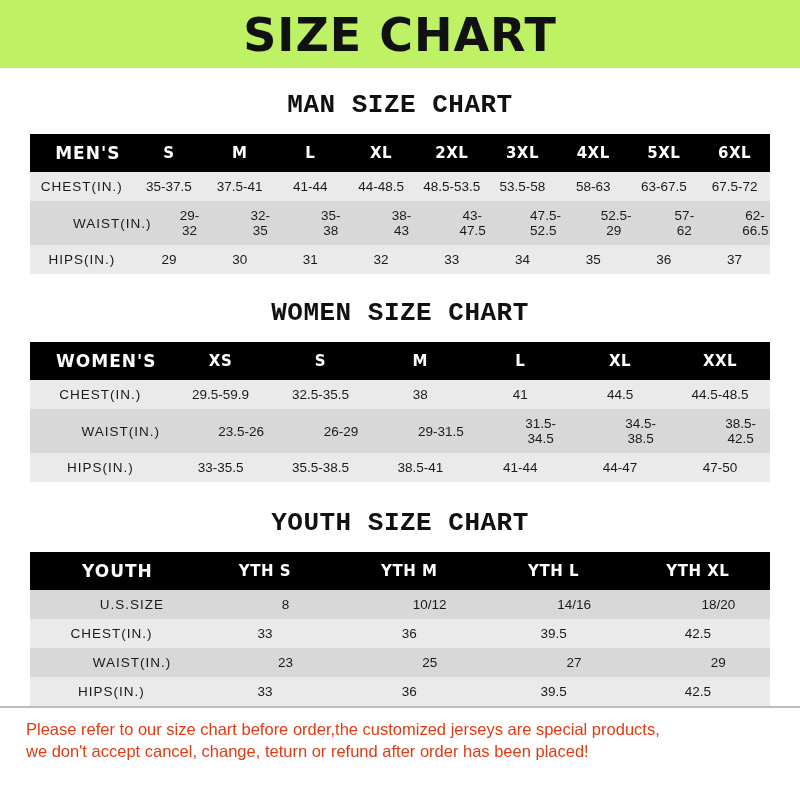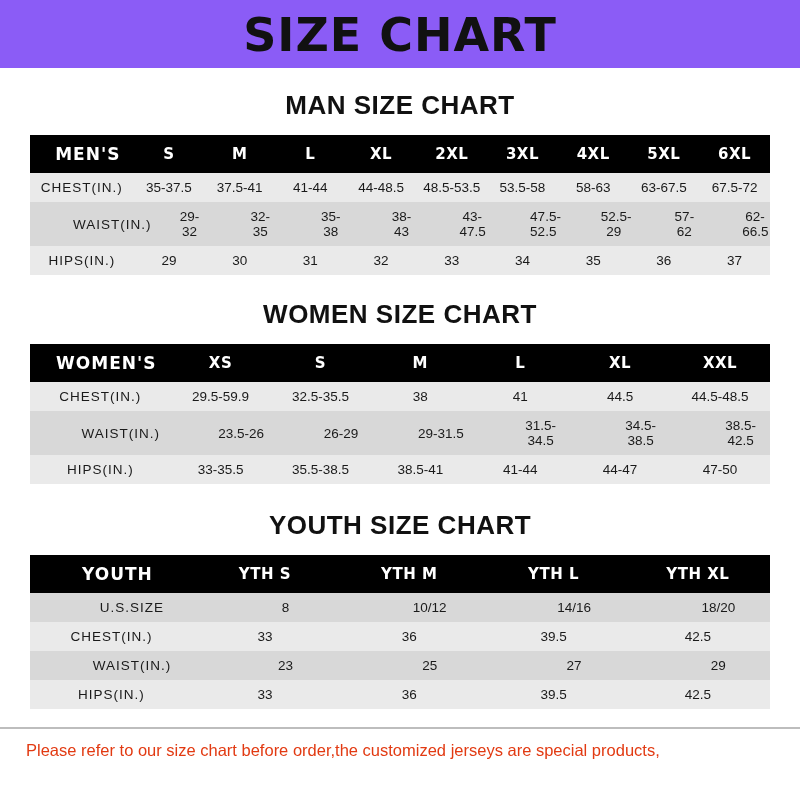--- a/index.html
+++ b/index.html
@@ -17,38 +17,38 @@
     position: relative;
     width: 800px;
     height: 800px;
     background: #fff;
     box-sizing: border-box;
   }
   
   .banner {
     position: relative;
     height: 68px;
-    background: #8b5cf6;
+    background: #bef264;
     display: flex;
     align-items: center;
     justify-content: center;
   }
   .banner-title {
     font-family: "DejaVu Sans", sans-serif;
     font-weight: bold;
     font-size: 46px;
     letter-spacing: 1px;
     color: #111;
     line-height: 1;
     margin-top: 2px;
   }
   
   .section-title {
     text-align: center;
-    font-family: Liberation Sans, sans-serif;
+    font-family: Liberation Mono, monospace;
     font-weight: bold;
     font-size: 26px;
     color: #111;
     letter-spacing: 0.5px;
   }
   .sec1-title { margin-top: 22px; margin-bottom: 14px; }
   .sec2-title { margin-top: 24px; margin-bottom: 14px; }
   .sec3-title { margin-top: 26px; margin-bottom: 14px; }
 
   
@@ -91,21 +91,20 @@
   table.size-table tbody tr.shade-dark td { background: #d8d8d8; padding-left: 43px; }
   table.size-table tbody tr.shade-light td { background: #eaeaea; }
 
   
   .men-col-0 { width: 14%; }
   .women-col-0 { width: 19%; }
   .youth-col-0 { width: 22%; }
 
   
   .footer-note {
-    margin-top: 18px;
     padding: 0 26px;
     border-top: 2px solid #bdbdbd;
     padding-top: 10px;
   }
   .footer-note p {
     margin: 0;
     font-family: "Liberation Sans", sans-serif;
     font-size: 16.5px;
     line-height: 1.35;
     color: #e23a12;
@@ -292,15 +291,16 @@
           <td>36</td>
           <td>39.5</td>
           <td>42.5</td>
         </tr>
       </tbody>
     </table>
   </div>
 
   <div class="footer-note">
     <p>Please refer to our size chart before order,the customized jerseys are special products,</p>
+    <p>we don't accept cancel, change, teturn or refund after order has been placed!</p>
   </div>
 
 </div>
 
 </body></html>

